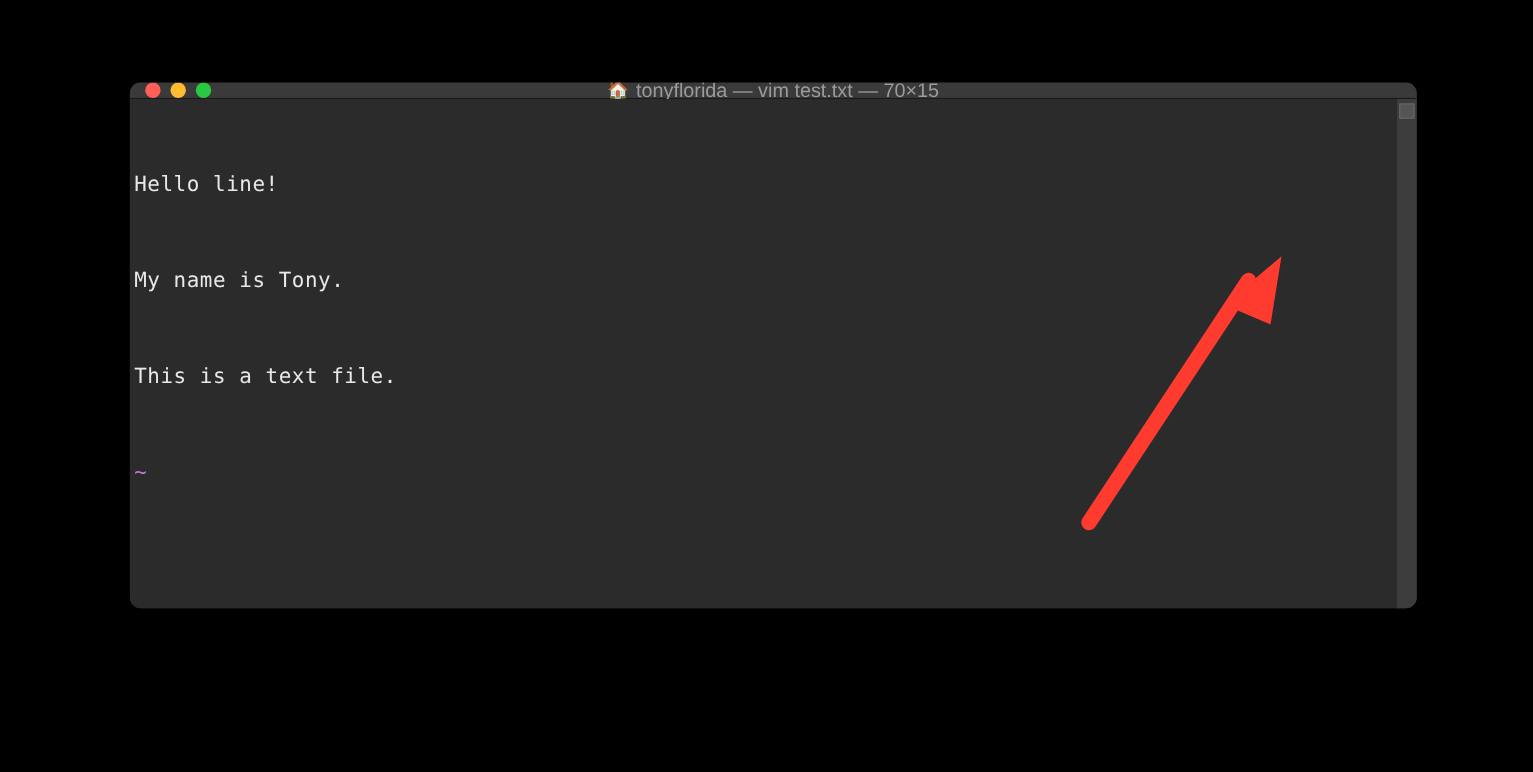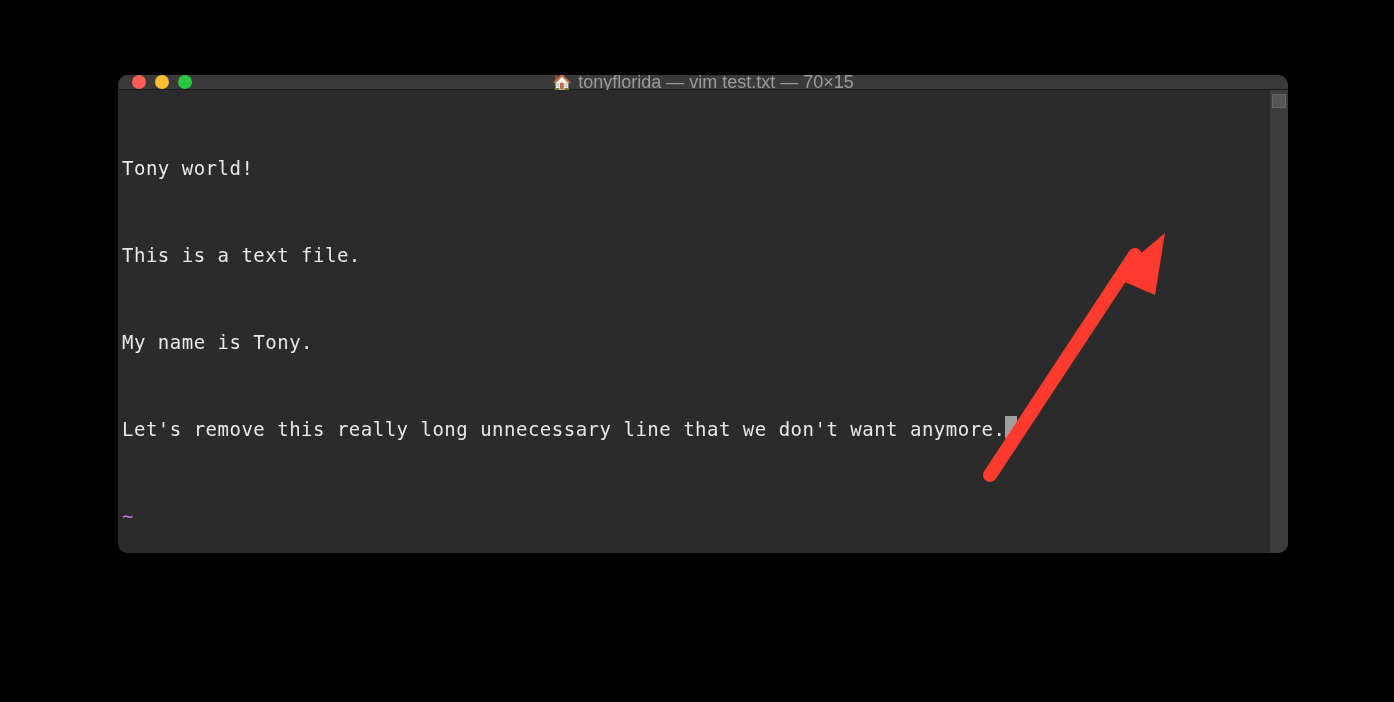--- a/index.html
+++ b/index.html
@@ -131,24 +131,23 @@
       <div class="traffic-light tl-minimize"></div>
       <div class="traffic-light tl-maximize"></div>
     </div>
     <div class="title-text">
       <span class="home-icon">🏠</span>
       <span>tonyflorida — vim test.txt — 70×15</span>
     </div>
   </div>
   <div class="terminal-body">
     <div class="terminal-content">
-      <div class="text-line">Tony world!</div>
+      <div class="text-line">Hello line!</div>
+      <div class="text-line">My name is Tony.</div>
       <div class="text-line">This is a text file.</div>
-      <div class="text-line">My name is Tony.</div>
-      <div class="text-line"><span>Let's remove this really long unnecessary line that we don't want anymore.</span><span class="cursor-block"></span></div>
       <div class="text-line tilde">~</div>
       
       
       
       
       
       
       
       
       

